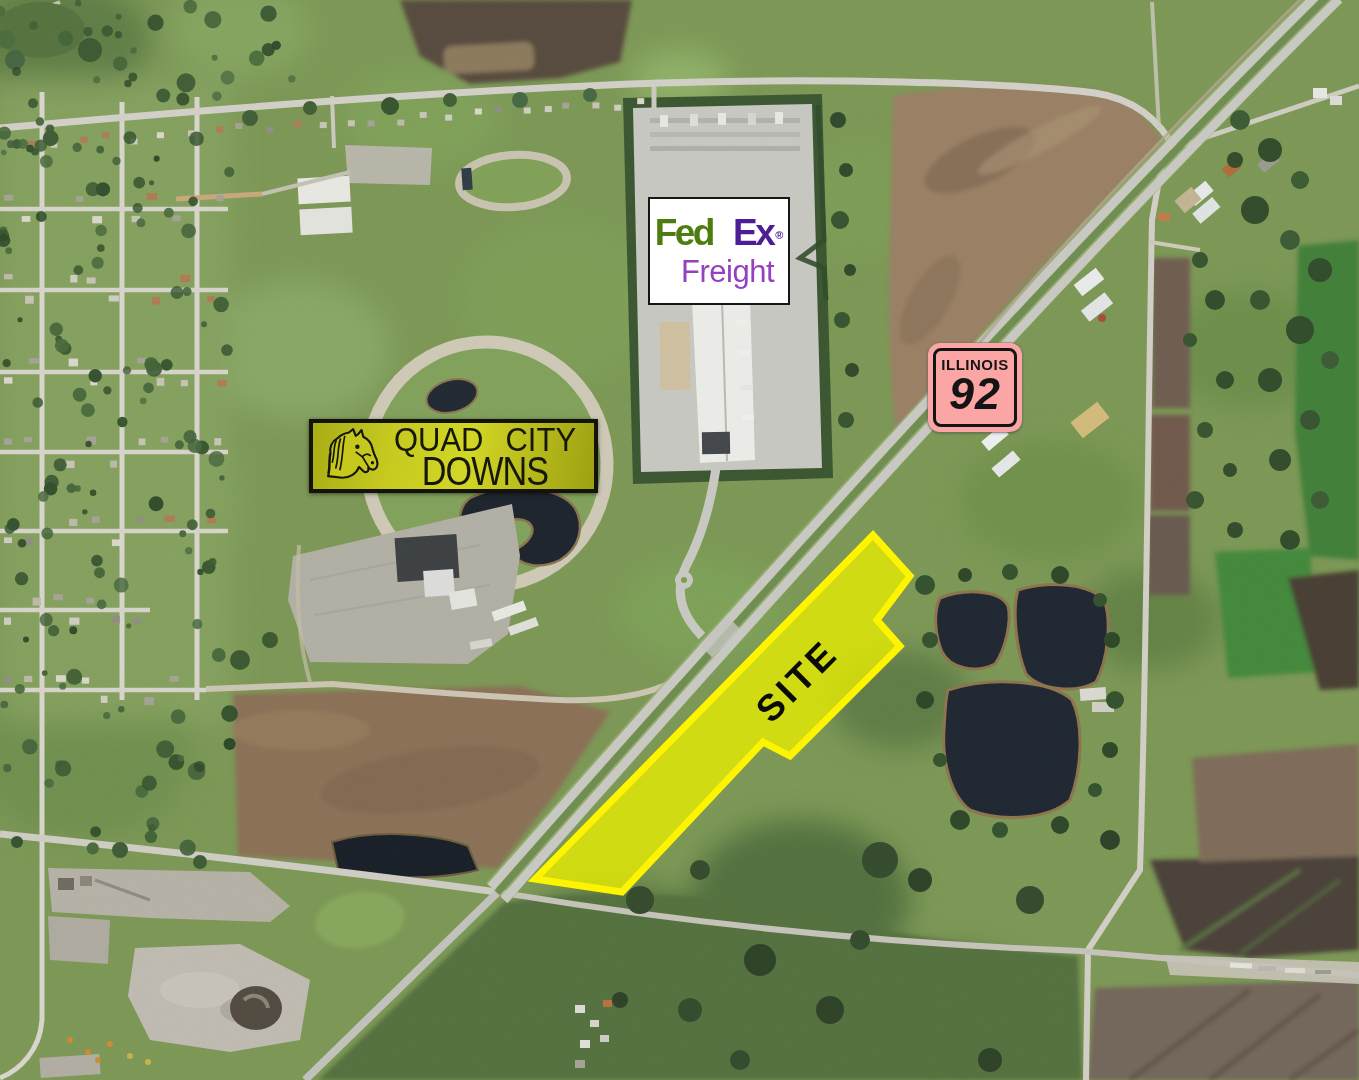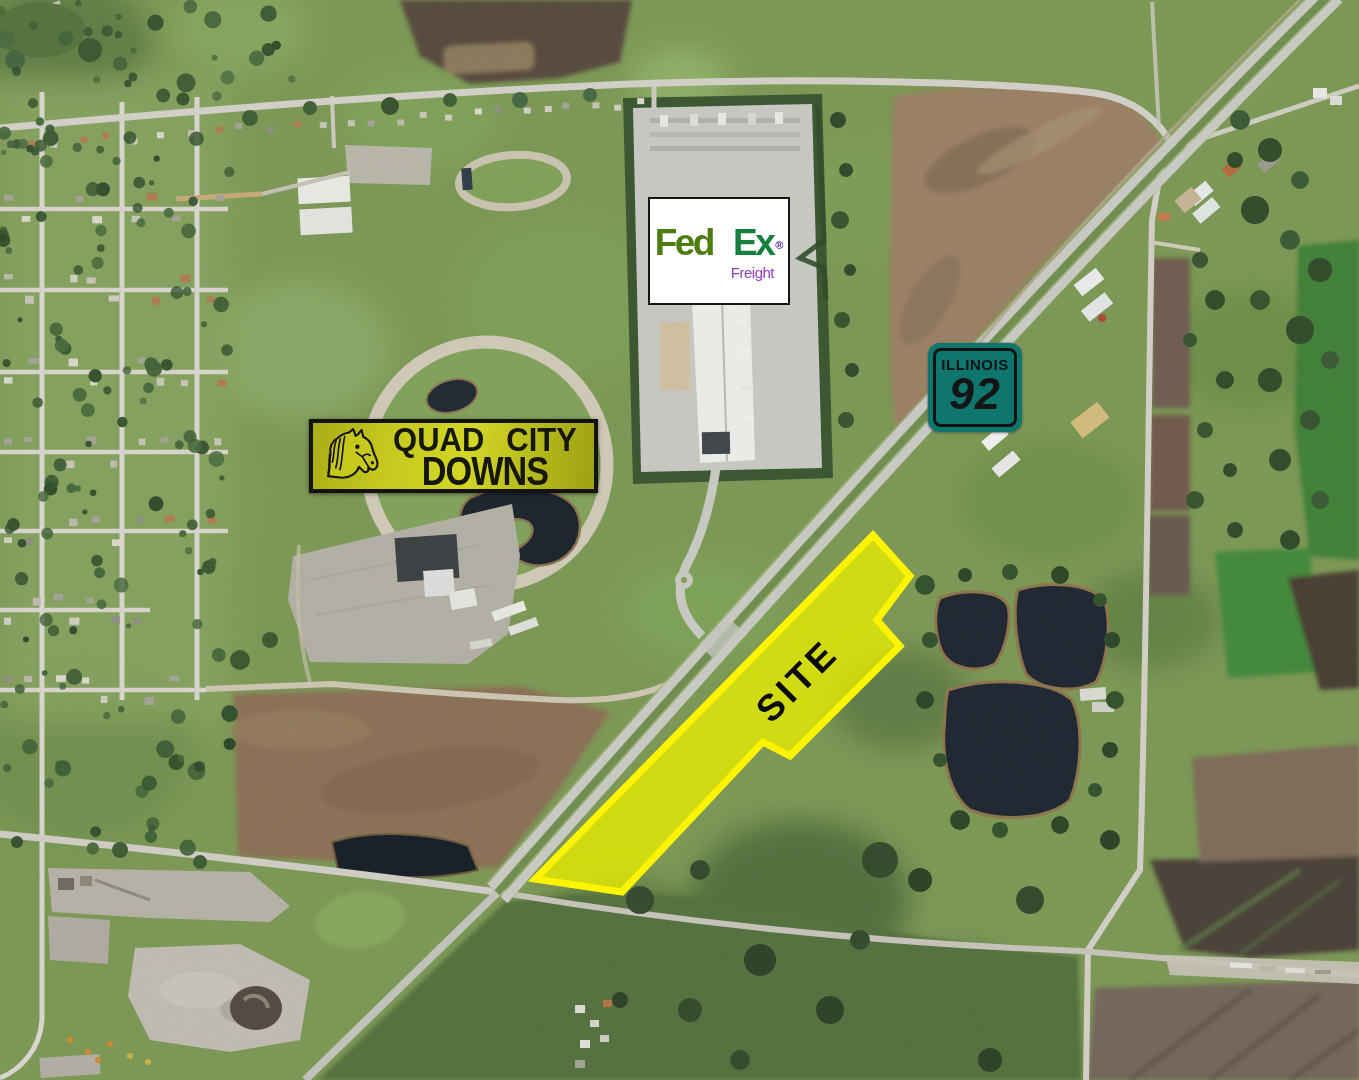--- a/index.html
+++ b/index.html
@@ -8,39 +8,39 @@
   .map-bg{position:absolute;left:0;top:0;width:1359px;height:1080px;filter:blur(0.45px);}
   .site-svg{position:absolute;left:0;top:0;width:1359px;height:1080px;pointer-events:none;}
   .site-label-text{font-family:"Liberation Sans",sans-serif;font-weight:bold;font-size:37px;
                    letter-spacing:4px;fill:#0b0b06;}
   
   .fedex-card{position:absolute;left:648px;top:197px;width:142px;height:108px;background:#ffffff;
               border:2px solid #161616;box-sizing:border-box;display:flex;flex-direction:column;
               justify-content:center;padding-top:2px;}
   .fedex-line{text-align:center;font-weight:bold;font-size:37px;letter-spacing:-2.5px;line-height:1;}
   .fedex-line .fed{color:#4d7c0f;}
-  .fedex-line .ex{color:#15803d;margin-left:20px;}
+  .fedex-line .ex{color:#4c1d95;margin-left:20px;}
   .fedex-line .reg{font-size:11px;letter-spacing:0;color:#4D148C;vertical-align:6px;margin-left:2px;}
-  .fedex-freight{text-align:right;padding-right:14px;color:#9440BF;font-size:15px;margin-top:3px;
+  .fedex-freight{text-align:right;padding-right:14px;color:#9440BF;font-size:31px;margin-top:3px;
                  letter-spacing:-0.5px;}
   
-  .shield{position:absolute;left:928px;top:343px;width:94px;height:89px;background:#0f766e;
+  .shield{position:absolute;left:928px;top:343px;width:94px;height:89px;background:#fca5a5;
           border-radius:12px;box-shadow:0 0 0 1px rgba(120,120,120,.45),0 1px 3px rgba(0,0,0,.4);}
   .shield-inner{position:absolute;left:5px;top:5px;right:5px;bottom:5px;border:3.5px solid #141414;
                 border-radius:8px;display:flex;flex-direction:column;align-items:center;
                 justify-content:flex-start;}
   .shield-state{font-weight:bold;font-size:15px;letter-spacing:0.5px;color:#141414;margin-top:5px;}
   .shield-num{font-weight:bold;font-size:45px;line-height:0.92;letter-spacing:1px;color:#141414;font-style:italic;}
   
   .qcd{position:absolute;left:309px;top:419px;width:289px;height:74px;box-sizing:border-box;
        border:4px solid #13130a;display:flex;align-items:center;
        background:linear-gradient(100deg,#a9ad15 0%,#c6ca1f 28%,#d2d626 55%,#b3b71a 80%,#9da112 100%);
        box-shadow:0 1px 4px rgba(0,0,0,.5);}
   .horse{width:62px;height:60px;margin-left:5px;flex:0 0 auto;}
-  .qcd-text{flex:1;color:#171708;font-weight:bold;margin-right:4px;}
+  .qcd-text{flex:1;color:#171708;font-weight:normal;margin-right:4px;}
   .qcd-row1{display:flex;justify-content:center;gap:22px;font-size:31px;line-height:1;
             transform:scale(1,1.1);}
   .qcd-row2{text-align:center;font-size:36px;line-height:1;margin-top:-2px;
             transform:scale(0.95,1.15);letter-spacing:-1px;}
 </style>
 </head>
 <body>
 
 <div class="stage">
 

